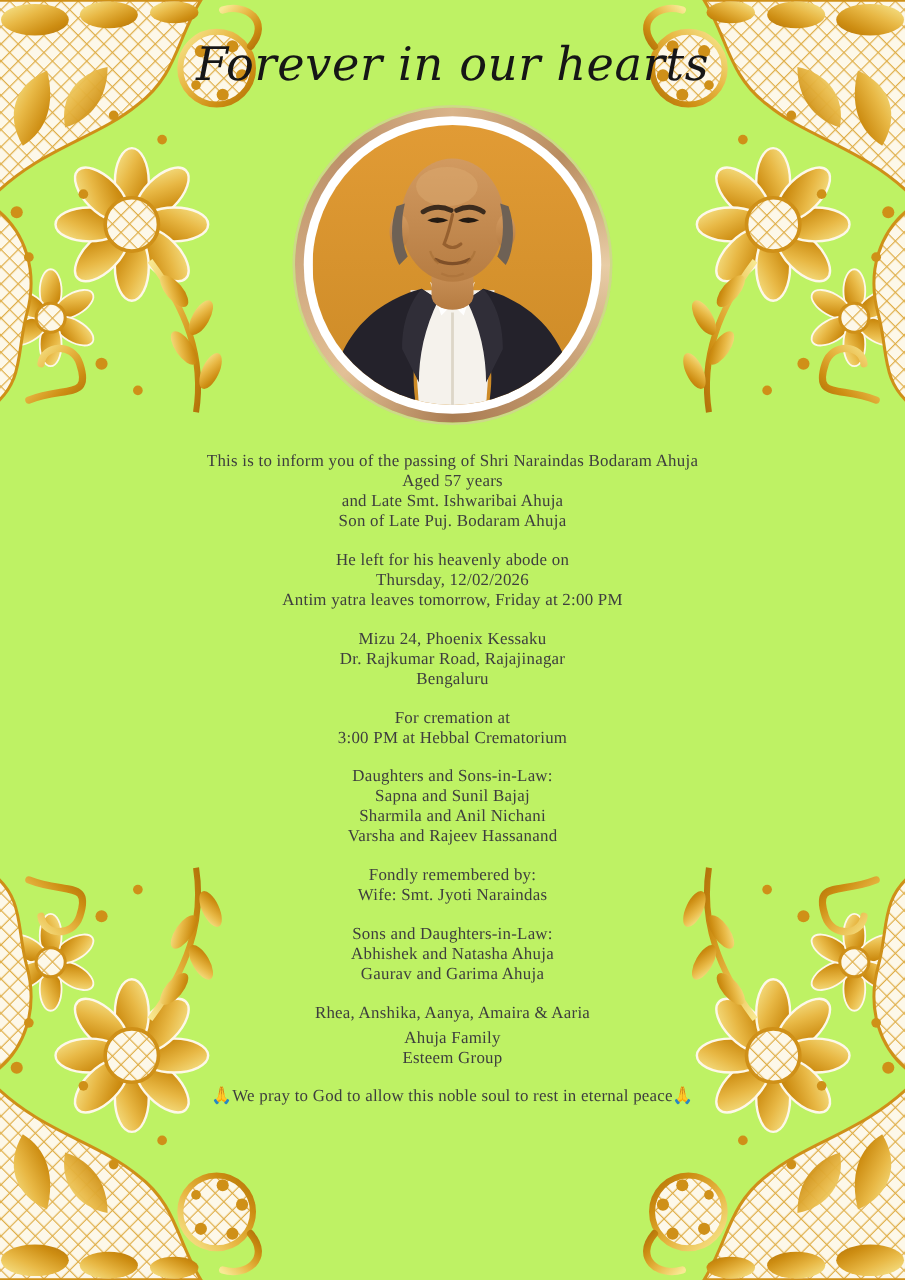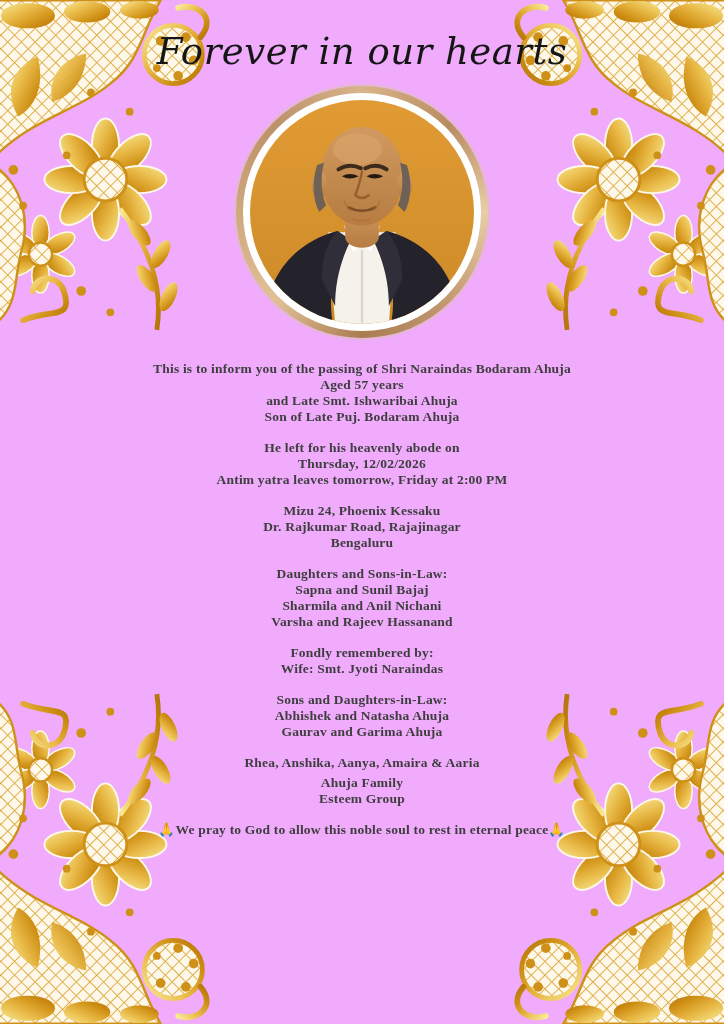--- a/index.html
+++ b/index.html
@@ -1,18 +1,18 @@
 <!DOCTYPE html>
 <html><head>
 <meta charset="utf-8">
 <style>
   html,body{margin:0;padding:0;background:#ffffff;}
   .card{
     position:relative;width:724px;height:1024px;margin:0 auto;
-    background:#f0abfc;overflow:hidden;
+    background:#bef264;overflow:hidden;
     font-family:"Liberation Serif","DejaVu Serif",serif;
   }
   
   .lace{position:absolute;width:252px;height:342px;pointer-events:none;}
   .lace.tl{top:-6px;left:-6px;}
   .lace.tr{top:-6px;right:-6px;transform:scaleX(-1);}
   .lace.bl{bottom:-6px;left:-6px;transform:scaleY(-1);}
   .lace.br{bottom:-6px;right:-6px;transform:scale(-1,-1);}
   
   .title{
@@ -33,21 +33,21 @@
   .portrait svg{display:block;width:100%;height:100%;}
   
   .content{
     position:relative;z-index:2;margin-top:23px;text-align:center;
     font-size:13.5px;line-height:16px;color:#3e3e3e;letter-spacing:.2px;
   }
   .content p{margin:15px 0 0;}
   .content p.first{margin-top:0;}
   .content p.family-signature{margin-top:4px;}
   .content p.om-shanti{margin-top:29px;}
-  .content .line{display:block;font-weight:bold;}
+  .content .line{display:block;}
 </style>
 </head>
 <body>
 
 <div class="card">
 
   <svg width="0" height="0" style="position:absolute" aria-hidden="true">
     <defs>
       <linearGradient id="gold" x1="0" y1="0" x2="1" y2="1">
         <stop offset="0" stop-color="#f8e993"></stop>
@@ -222,20 +222,24 @@
       <span class="line">He left for his heavenly abode on</span>
       <span class="line">Thursday, 12/02/2026</span>
       <span class="line">Antim yatra leaves tomorrow, Friday at 2:00 PM</span>
     </p>
     <p>
       <span class="line">Mizu 24, Phoenix Kessaku</span>
       <span class="line">Dr. Rajkumar Road, Rajajinagar</span>
       <span class="line">Bengaluru</span>
     </p>
     <p>
+      <span class="line">For cremation at</span>
+      <span class="line">3:00 PM at Hebbal Crematorium</span>
+    </p>
+    <p>
       <span class="line">Daughters and Sons-in-Law:</span>
       <span class="line">Sapna and Sunil Bajaj</span>
       <span class="line">Sharmila and Anil Nichani</span>
       <span class="line">Varsha and Rajeev Hassanand</span>
     </p>
     <p>
       <span class="line">Fondly remembered by:</span>
       <span class="line">Wife: Smt. Jyoti Naraindas</span>
     </p>
     <p>

